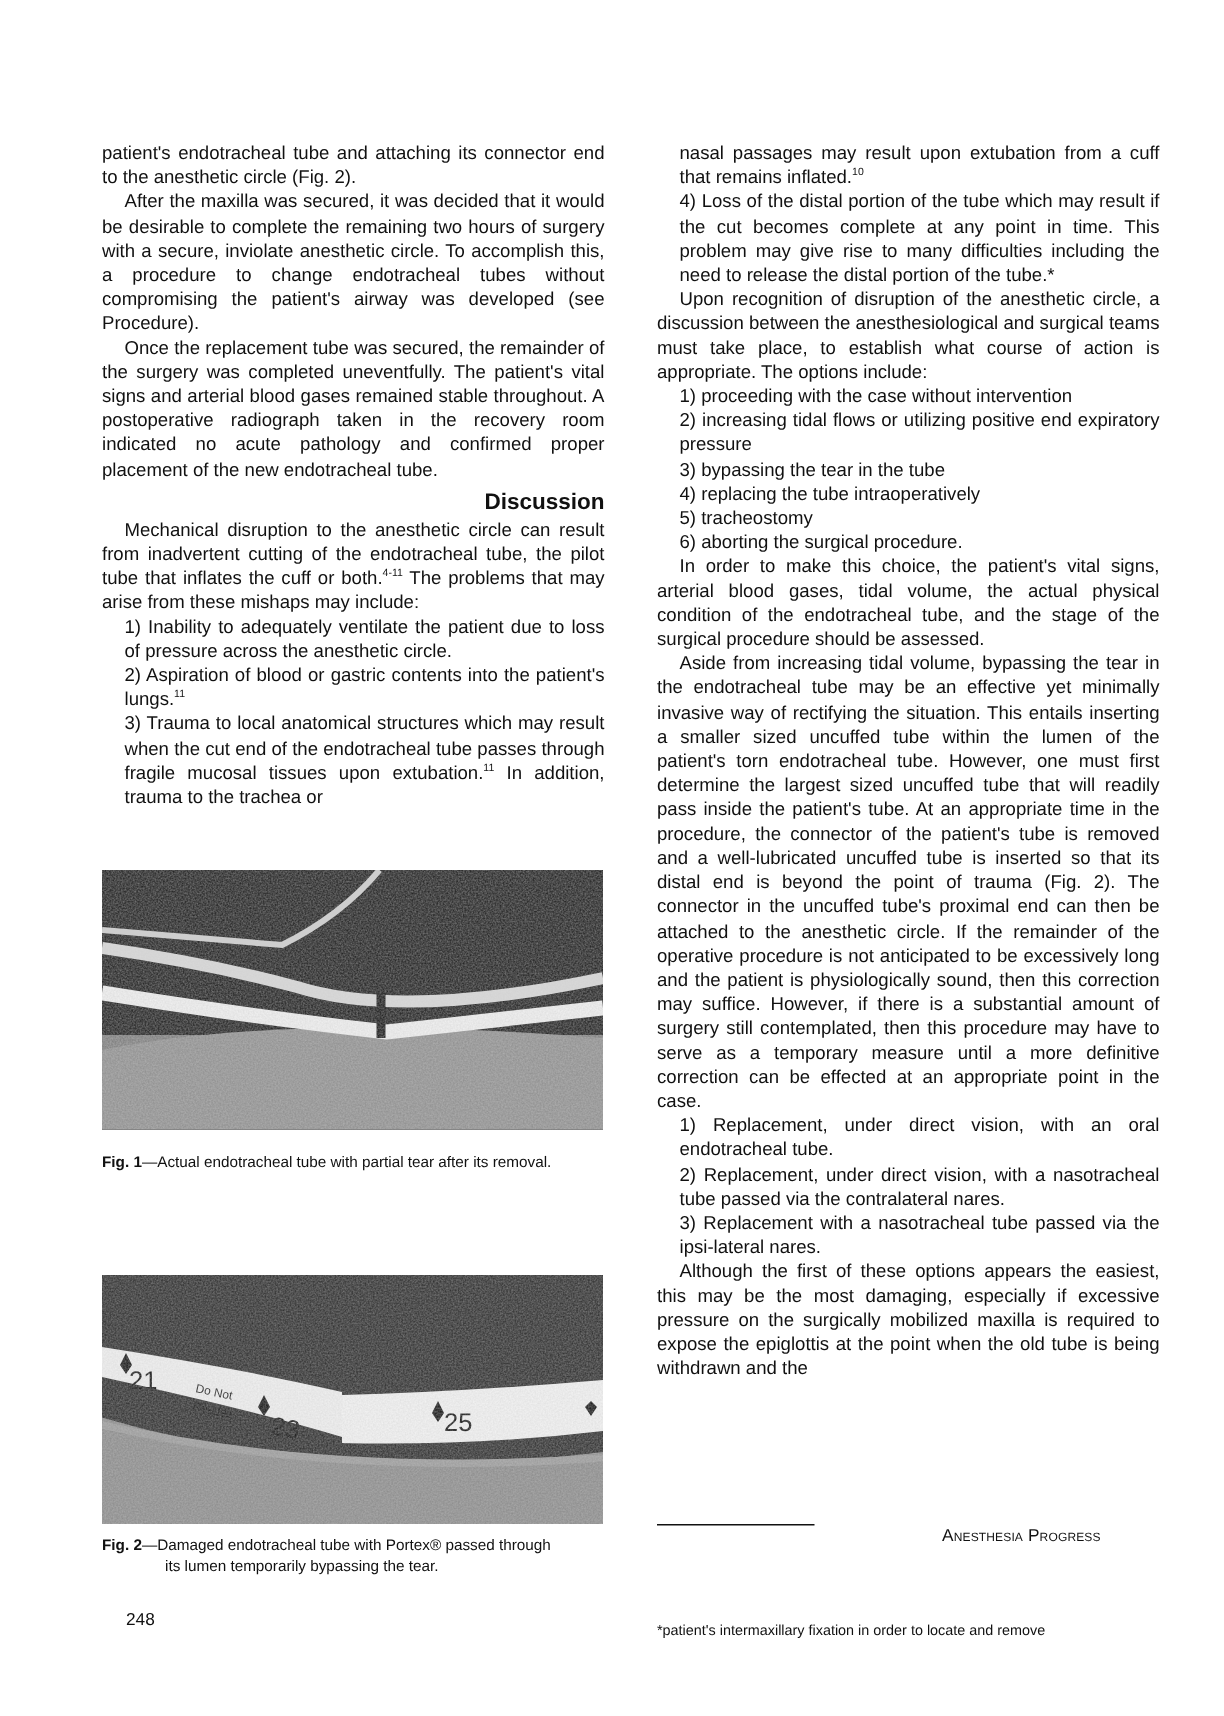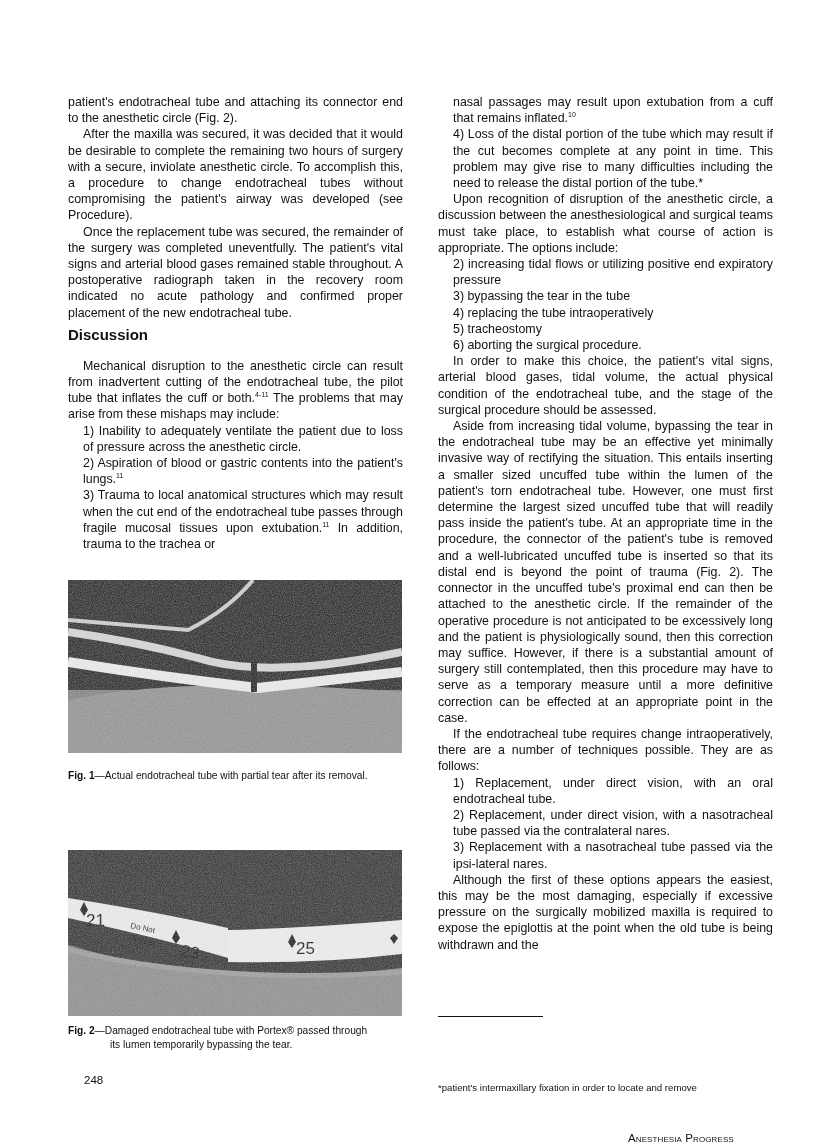--- a/index.html
+++ b/index.html
@@ -5,34 +5,34 @@
   html, body { margin:0; padding:0; background:#fff; }
   body { width:816px; height:1144px; position:relative; overflow:hidden;
          font-family:"Liberation Sans", sans-serif; color:#111; }
   .col { position:absolute; width:335px; font-size:12.4px; line-height:16.2px; }
   #left { left:68px; top:94px; }
   #right { left:438px; top:94px; }
   p { margin:0; text-align:justify; text-indent:15px; }
   p.noindent { text-indent:0; }
   .item { margin:0 0 0 15px; text-align:justify; }
   .item.hang { text-indent:0; }
-  h2 { margin:4px 0 14px 0; font-size:15px; line-height:19px; text-align:left; font-weight:bold; }
+  h2 { margin:4px 0 1px 0; font-size:15px; line-height:19px; text-align:right; font-weight:bold; }
   sup { font-size:7px; line-height:0; vertical-align:super; }
   .fig { position:absolute; left:68px; width:334px; background:#1e1e1e; overflow:hidden; }
   #fig1 { top:580px; height:173px; }
   #fig2 { top:850px; height:166px; }
   .caption { position:absolute; left:68px; width:340px; font-size:10.2px; line-height:14px; }
   .caption b { font-weight:bold;margin-top:28px; }
   #cap1 { top:769px; }
   #cap2 { top:1024px; }
   #cap2 .l2 { padding-left:42px; display:block; }
   #pagenum { position:absolute; left:84px; top:1074px; font-size:11.5px; }
   #fnrule { position:absolute; left:438px; top:1016px; width:105px; border-top:1px solid #111; }
   #footnote { position:absolute; left:438px; top:1082px; font-size:9.6px; }
-  #journal { position:absolute; left:628px; top:1132px; font-size:11.5px; font-variant:small-caps; letter-spacing:0.1px; }
+  #journal { position:absolute; left:628px; top:1018px; font-size:11.5px; font-variant:small-caps; letter-spacing:0.1px; }
 </style>
 </head>
 <body>
 
 <div class="col" id="left">
   <p class="noindent">patient's endotracheal tube and attaching its connector end to the anesthetic circle (Fig. 2).</p>
   <p>After the maxilla was secured, it was decided that it would be desirable to complete the remaining two hours of surgery with a secure, inviolate anesthetic circle. To accomplish this, a procedure to change endotracheal tubes without compromising the patient's airway was developed (see Procedure).</p>
   <p>Once the replacement tube was secured, the remainder of the surgery was completed uneventfully. The patient's vital signs and arterial blood gases remained stable throughout. A postoperative radiograph taken in the recovery room indicated no acute pathology and confirmed proper placement of the new endotracheal tube.</p>
   <h2>Discussion</h2>
   <p><span>Mechanical disruption to the anesthetic circle can result from inadvertent cutting of the endotracheal tube, the pilot tube that inflates the cuff or both.</span><sup>4-11</sup> <span>The problems that may arise from these mishaps may include:</span></p>
@@ -92,28 +92,28 @@
   <b>Fig. 2</b><span>—Damaged endotracheal tube with Portex® passed through</span>
   <span class="l2">its lumen temporarily bypassing the tear.</span>
 </div>
 
 <div id="pagenum">248</div>
 
 <div class="col" id="right">
   <p class="item hang"><span>nasal passages may result upon extubation from a cuff that remains inflated.</span><sup>10</sup></p>
   <p class="item hang">4)  Loss of the distal portion of the tube which may result if the cut becomes complete at any point in time. This problem may give rise to many difficulties including the need to release the distal portion of the tube.*</p>
   <p>Upon recognition of disruption of the anesthetic circle, a discussion between the anesthesiological and surgical teams must take place, to establish what course of action is appropriate. The options include:</p>
+  <p class="item hang">1) proceeding with the case without intervention</p>
   <p class="item hang">2) increasing tidal flows or utilizing positive end expiratory pressure</p>
   <p class="item hang">3) bypassing the tear in the tube</p>
   <p class="item hang">4) replacing the tube intraoperatively</p>
   <p class="item hang">5) tracheostomy</p>
   <p class="item hang">6) aborting the surgical procedure.</p>
   <p>In order to make this choice, the patient's vital signs, arterial blood gases, tidal volume, the actual physical condition of the endotracheal tube, and the stage of the surgical procedure should be assessed.</p>
   <p>Aside from increasing tidal volume, bypassing the tear in the endotracheal tube may be an effective yet minimally invasive way of rectifying the situation. This entails inserting a smaller sized uncuffed tube within the lumen of the patient's torn endotracheal tube. However, one must first determine the largest sized uncuffed tube that will readily pass inside the patient's tube. At an appropriate time in the procedure, the connector of the patient's tube is removed and a well-lubricated uncuffed tube is inserted so that its distal end is beyond the point of trauma (Fig. 2). The connector in the uncuffed tube's proximal end can then be attached to the anesthetic circle. If the remainder of the operative procedure is not anticipated to be excessively long and the patient is physiologically sound, then this correction may suffice. However, if there is a substantial amount of surgery still contemplated, then this procedure may have to serve as a temporary measure until a more definitive correction can be effected at an appropriate point in the case.</p>
-  <p>If the endotracheal tube requires change intraoperatively, there are a number of techniques possible. They are as follows:</p>
   <p class="item hang">1)  Replacement, under direct vision, with an oral endotracheal tube.</p>
   <p class="item hang">2)  Replacement, under direct vision, with a nasotracheal tube passed via the contralateral nares.</p>
   <p class="item hang">3)  Replacement with a nasotracheal tube passed via the ipsi-lateral nares.</p>
   <p>Although the first of these options appears the easiest, this may be the most damaging, especially if excessive pressure on the surgically mobilized maxilla is required to expose the epiglottis at the point when the old tube is being withdrawn and the</p>
 </div>
 
 <div id="fnrule"></div>
 <div id="footnote">*patient's intermaxillary fixation in order to locate and remove</div>
 <div id="journal">Anesthesia Progress</div>
 

